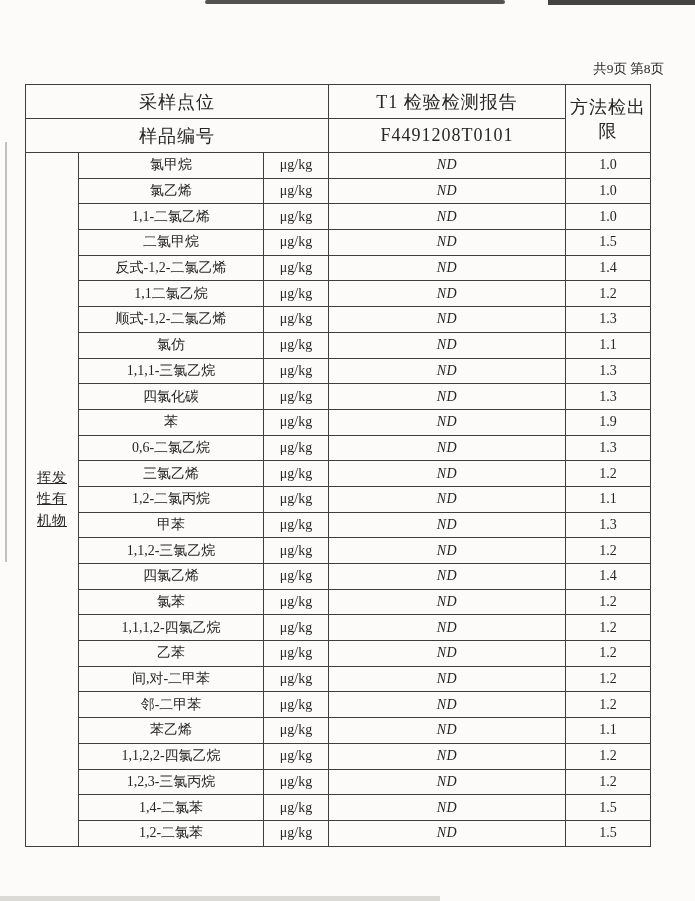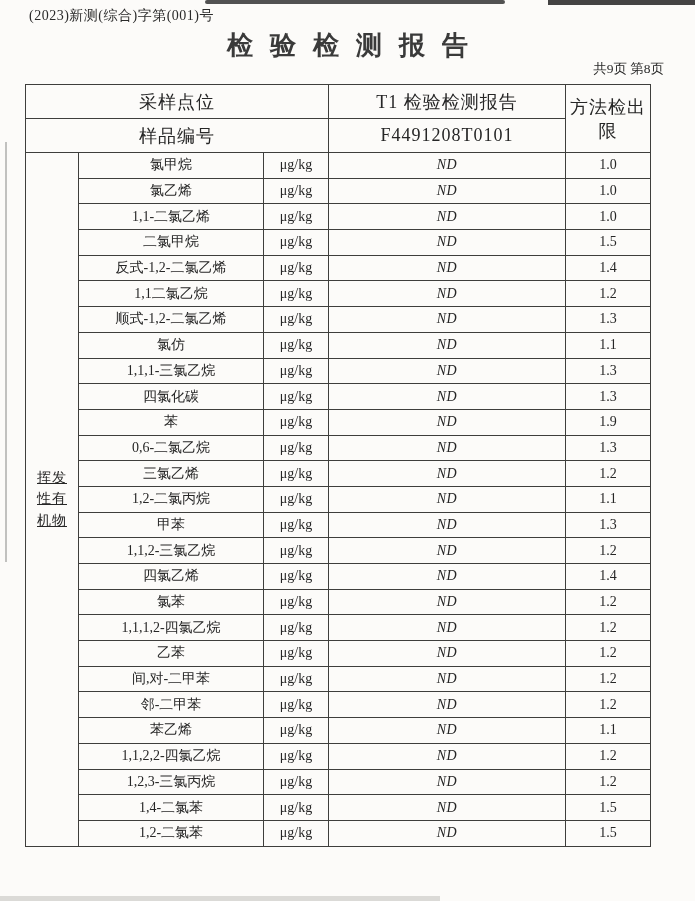--- a/index.html
+++ b/index.html
@@ -68,22 +68,20 @@
 </head>
 <body>
 
 <div class="page">
 
   <div class="artifact-top-1"></div>
   <div class="artifact-top-2"></div>
   <div class="artifact-left"></div>
   <div class="artifact-bottom"></div>
 
-  <div class="doc-number">(2023)新测(综合)字第(001)号</div>
-  <div class="title">检验检测报告</div>
   <div class="page-info">共9页 第8页</div>
 
   <table class="report">
     <colgroup>
       <col style="width:53px">
       <col style="width:185px">
       <col style="width:65px">
       <col style="width:237px">
       <col style="width:85px">
     </colgroup>

